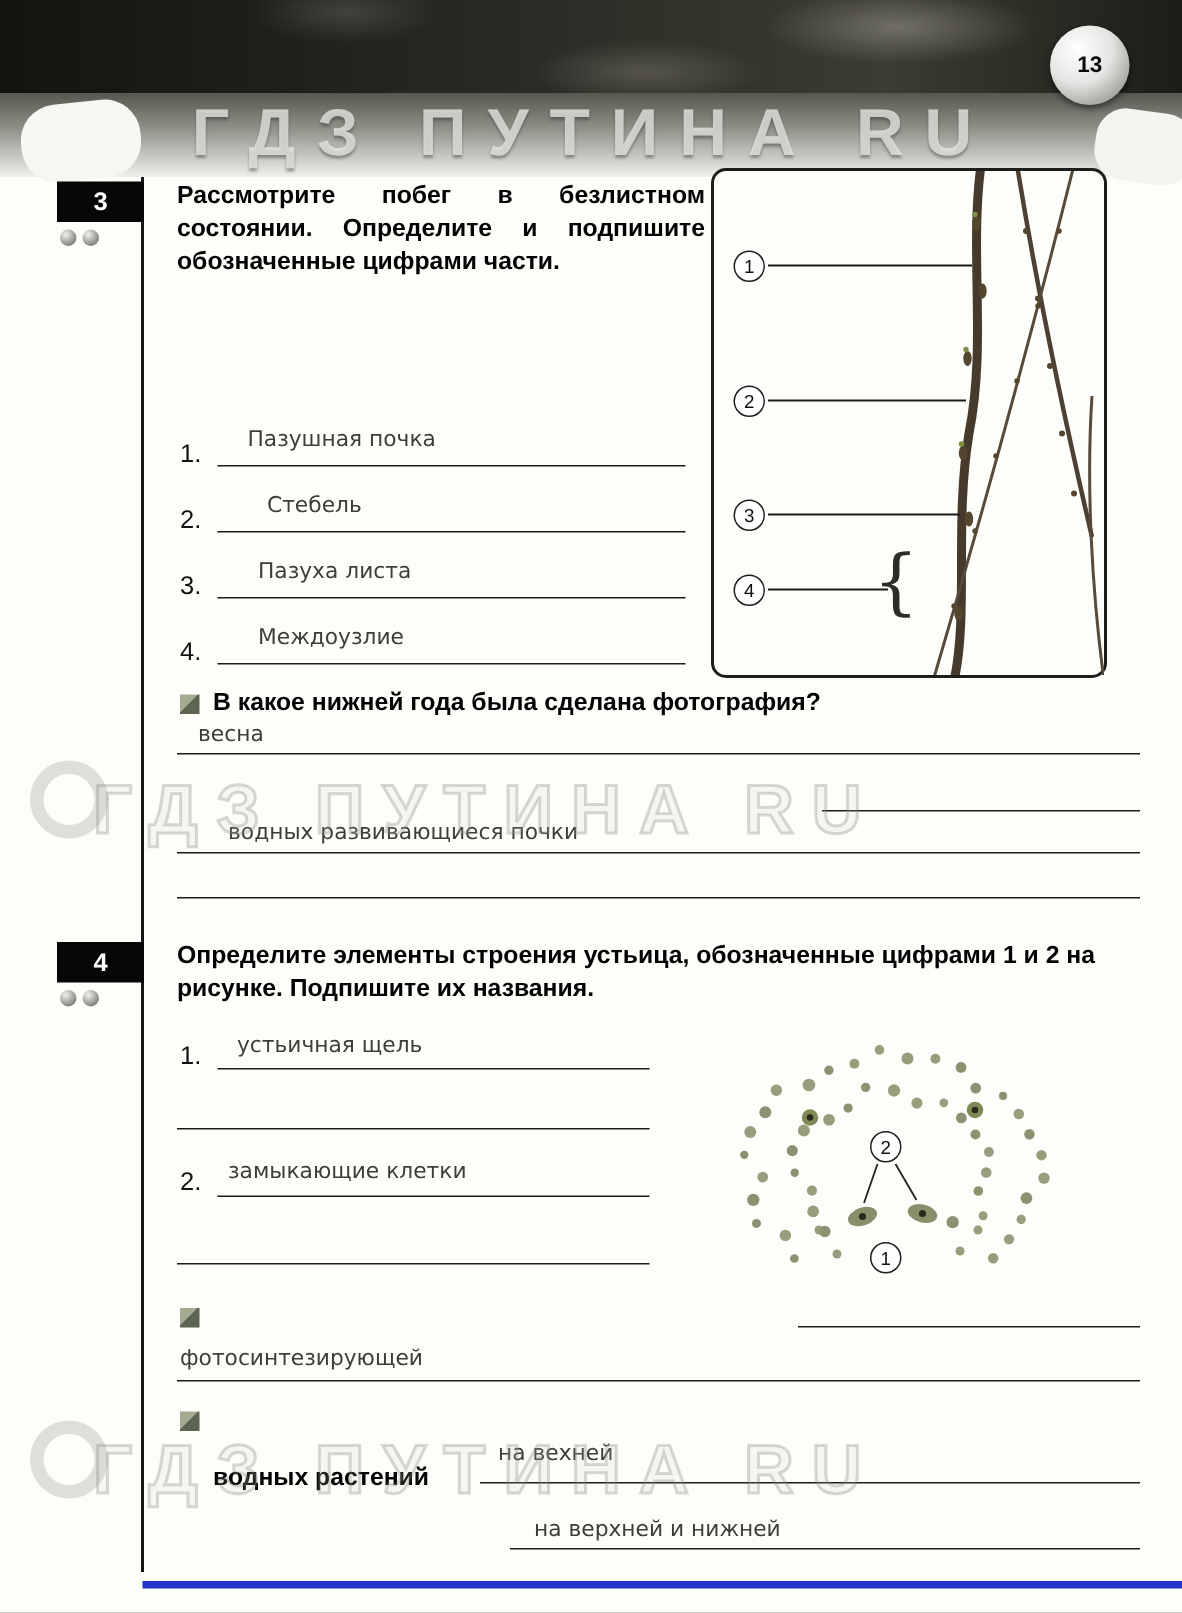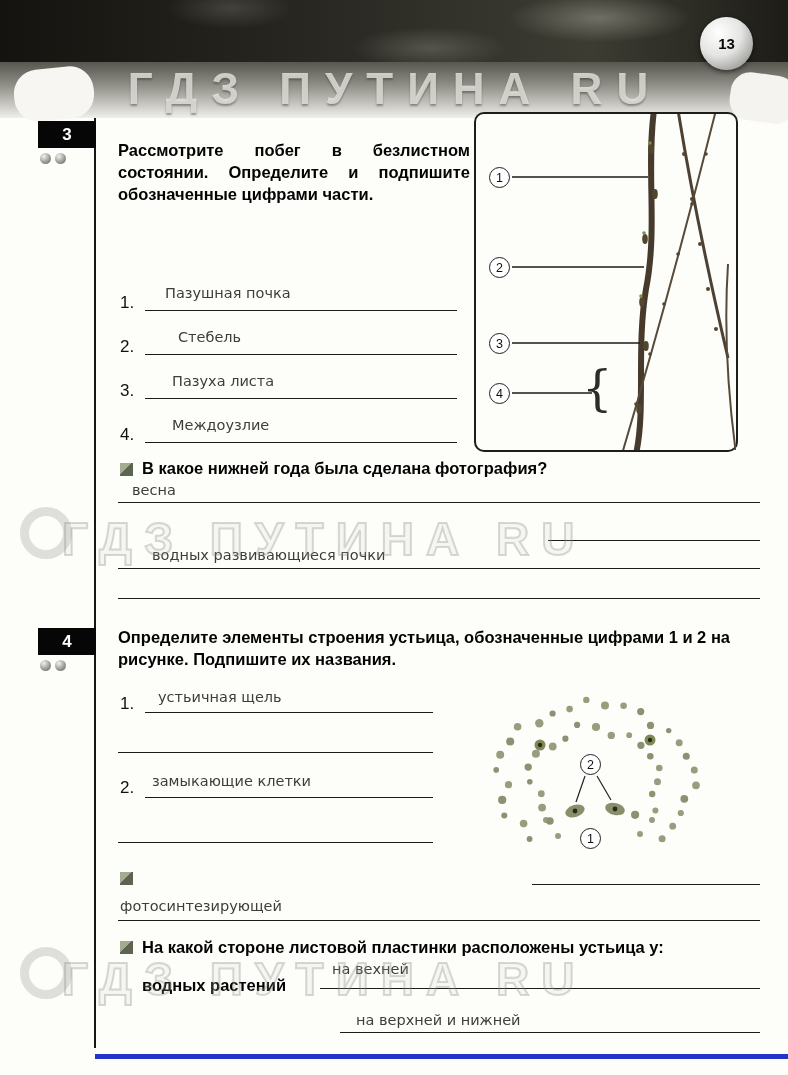--- a/index.html
+++ b/index.html
@@ -27,21 +27,21 @@
   .wm-top { left:30px; top:64px; width:730px; text-align:center; font-size:44px; font-weight:bold; letter-spacing:14px; white-space:nowrap;
     color:rgba(233,233,227,0.78); text-shadow:0 2px 2px rgba(55,55,50,0.45); z-index:2; }
 
   
   .rail { left:94px; top:118px; width:2px; height:930px; background:#161616; }
   .taskbox { left:38px; width:58px; height:27px; background:#060606; color:#fff; display:flex; align-items:center; justify-content:center; font-weight:bold; font-size:17px; z-index:3; }
   .sphere { width:11px; height:11px; border-radius:50%; background:radial-gradient(circle at 35% 30%, #f1f1ef, #9c9c98 55%, #5d5d59); }
 
   
   .qtext { font-weight:bold; font-size:16.5px; color:#030303; line-height:1.32; }
-  .instr { text-align:justify;margin-top:20px; }
+  .instr { text-align:justify; }
   .num { font-size:17px; color:#111; }
   .answer { font-size:14.5px; color:#3d3d3b; font-family:"DejaVu Sans", sans-serif; white-space:nowrap; }
   .rule { height:0; border-top:1.5px solid #1b1b1b; }
   .bullet { width:13px; height:13px; background:linear-gradient(135deg,#a3ab90 0%,#a3ab90 45%,#5d6450 45%,#5d6450 100%); }
 
   
   .figframe { left:474px; top:112px; width:264px; height:340px; border:2px solid #1d1d1b; border-radius:10px; background:#fdfdfa; z-index:2; }
   .circ { position:absolute; width:21px; height:21px; border:1.4px solid #1f1f1f; border-radius:50%; background:#fff;
     display:flex; align-items:center; justify-content:center; font-size:12.5px; color:#111; z-index:3; }
   .brace { position:absolute; left:106px; top:250px; font-size:48px; font-family:"DejaVu Serif", serif; color:#2c2c2a; line-height:1; }
@@ -230,21 +230,20 @@
     <span class="circ" style="left:102px; top:66px">2</span>
     <span class="circ" style="left:102px; top:140px">1</span>
   </div>
 
   <div class="abs bullet" style="left:120px; top:872px"></div>
   <div class="abs rule" style="left:532px; top:884px; width:228px"></div>
   <span class="abs answer" style="left:120px; top:898px">фотосинтезирующей</span>
   <div class="abs rule" style="left:118px; top:920px; width:642px"></div>
 
   <div class="abs bullet" style="left:120px; top:941px"></div>
-  <div class="abs qtext" style="left:142px; top:937px; width:630px">На какой стороне листовой пластинки расположены устьица у:</div>
 
   <div class="abs qtext" style="left:142px; top:975px">водных растений</div>
   <span class="abs answer" style="left:332px; top:961px">на вехней</span>
   <div class="abs rule" style="left:320px; top:988px; width:440px"></div>
 
   <span class="abs answer" style="left:356px; top:1012px">на верхней и нижней</span>
   <div class="abs rule" style="left:340px; top:1032px; width:420px"></div>
 
   <div class="abs wm-ring" style="left:20px; top:947px"></div>
   <div class="abs wm-body" style="left:62px; top:952px">ГДЗ ПУТИНА RU</div>

